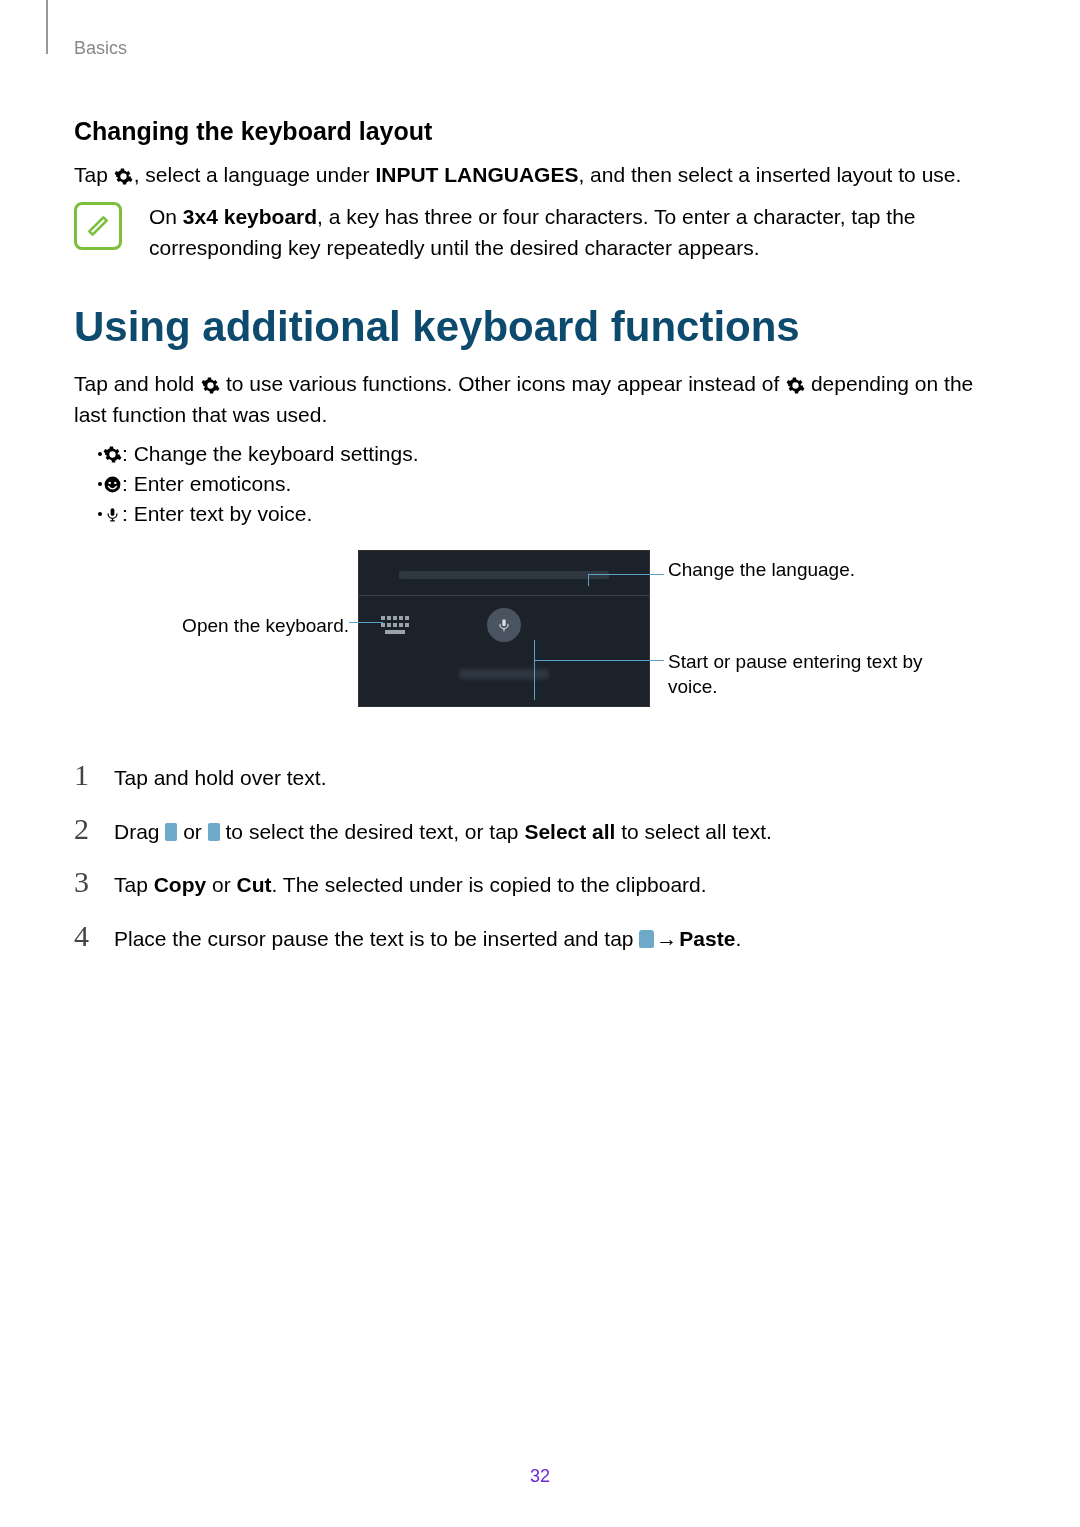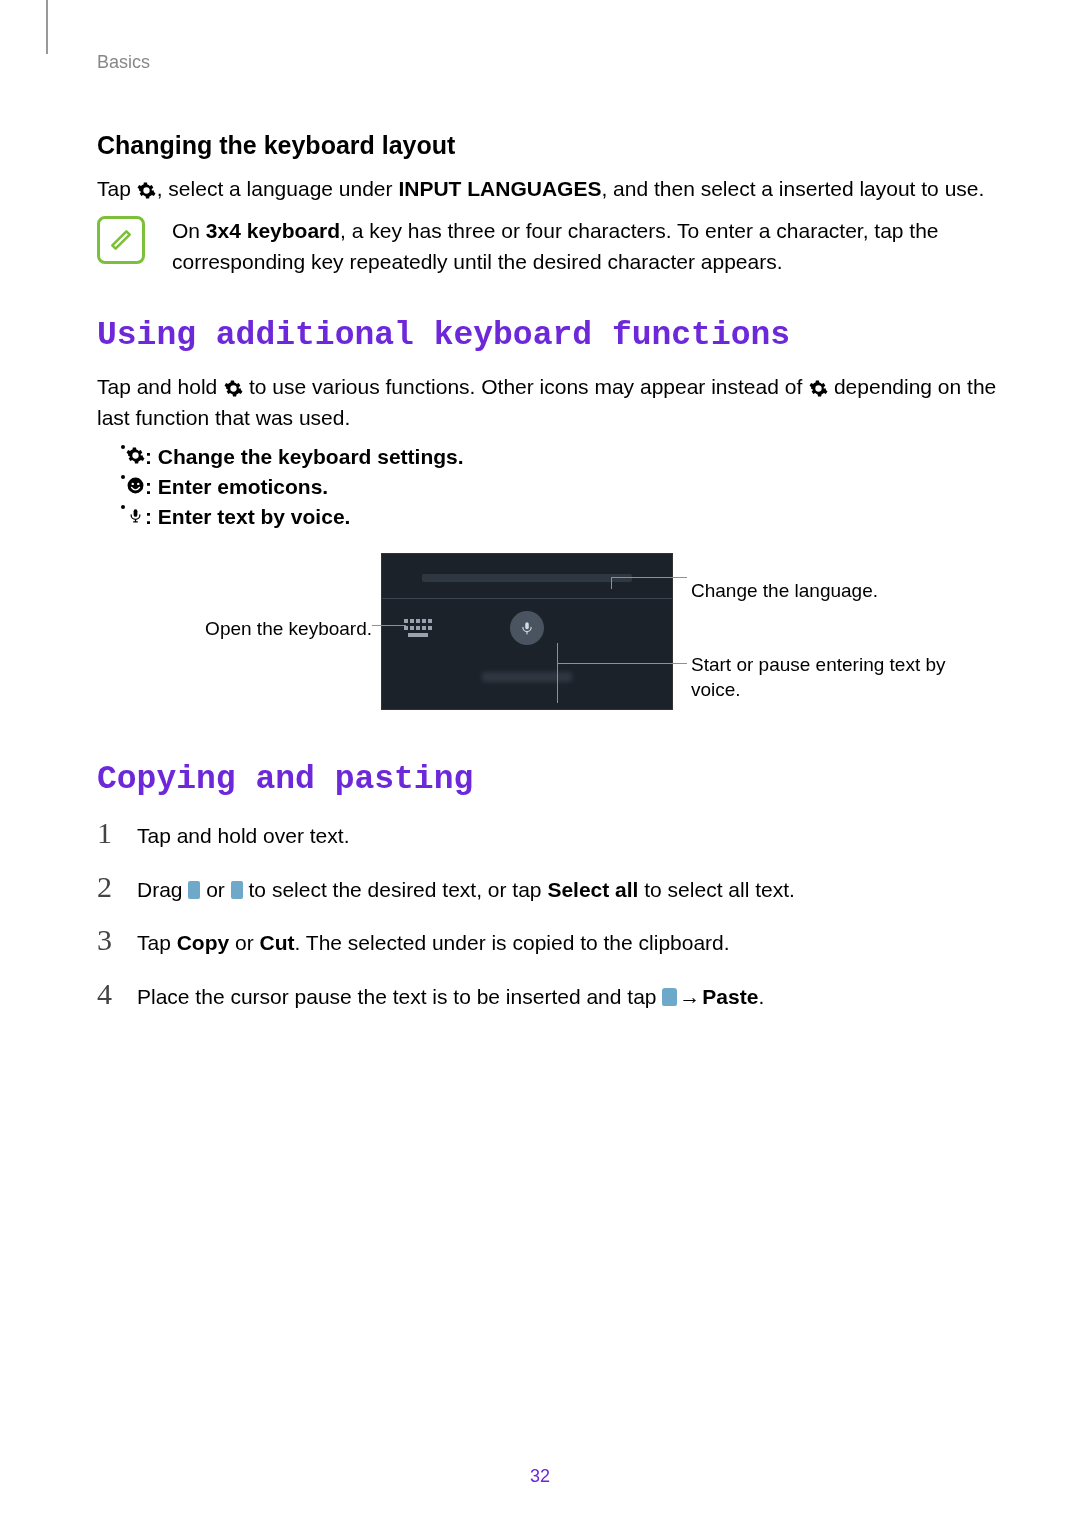--- a/index.html
+++ b/index.html
@@ -6,22 +6,21 @@
     margin: 0;
     padding: 0;
     font-family: -apple-system, BlinkMacSystemFont, "Segoe UI", Arial, sans-serif;
     background: #fff;
     color: #000;
     width: 1080px;
     height: 1527px;
     position: relative;
   }
   .page {
-    padding: 52px 74px 0 74px;
-    margin-left: 23px;
+    padding: 38px 74px 0 74px;
   }
   .top-rule {
     position: absolute;
     left: 46px;
     top: 0;
     width: 2px;
     height: 54px;
     background: #999;
   }
   .header-text {
@@ -30,25 +29,24 @@
     margin-left: 0px;
     margin-bottom: 58px;
   }
   h3.black {
     font-size: 25px;
     font-weight: 700;
     margin: 0 0 14px 0;
     color: #000;
   }
   h2.orange {
-    font-size: 33px;
+    font-size: 42px;
     font-weight: 700;
-    color: #6d28d9;
+    color: #0c4a6e;
     margin: 0 0 18px 0;
-    font-family: Liberation Mono, monospace;
   }
   p.body {
     font-size: 21px;
     line-height: 1.45;
     margin: 0 0 12px 0;
   }
   .note-row {
     display: flex;
     align-items: flex-start;
     gap: 27px;
@@ -66,24 +64,24 @@
   }
   .note-text {
     font-size: 21px;
     line-height: 1.45;
   }
   .bullets {
     margin: 12px 0 24px 0;
   }
   .bullet-row {
     display: flex;
+    align-items: center;
     font-size: 21px;
     margin: 6px 0;
     padding-left: 24px;
-    font-weight: bold;
   }
   .dot {
     width: 4px;
     height: 4px;
     background: #000;
     border-radius: 50%;
     flex: 0 0 4px;
   }
   .icon-slot {
     display: inline-flex;
@@ -166,21 +164,21 @@
     line-height: 1.3;
   }
   .callout.left {
     left: 100px;
     top: 64px;
     text-align: right;
     width: 175px;
   }
   .callout.right-top {
     left: 594px;
-    top: 26px;
+    top: 8px;
     width: 300px;
   }
   .callout.right-bot {
     left: 594px;
     top: 100px;
     width: 300px;
   }
   .lead-line {
     position: absolute;
     background: #5aa0c8;
@@ -361,21 +359,20 @@
     <div class="lead-line" style="left:514px; top:24px; width:76px;"></div>
     <div class="lead-v" style="left:514px; top:24px; height:12px;"></div>
     <div class="lead-v" style="left:460px; top:90px; height:60px;"></div>
     <div class="lead-line" style="left:460px; top:110px; width:130px;"></div>
 
     <div class="callout left">Open the keyboard.</div>
     <div class="callout right-top">Change the language.</div>
     <div class="callout right-bot">Start or pause entering text by voice.</div>
   </div>
 
-  <h2 class="orange">Copying and pasting</h2>
 
   <div class="steps">
     <div class="step-row">
       <div class="step-num">1</div>
       <div class="step-text">Tap and hold over text.</div>
     </div>
     <div class="step-row">
       <div class="step-num">2</div>
       <div class="step-text">
         <span>Drag </span><span class="handle"></span><span> or </span><span class="handle"></span><span> to select the desired text, or tap </span><span class="bold">Select all</span><span> to select all text.</span>

